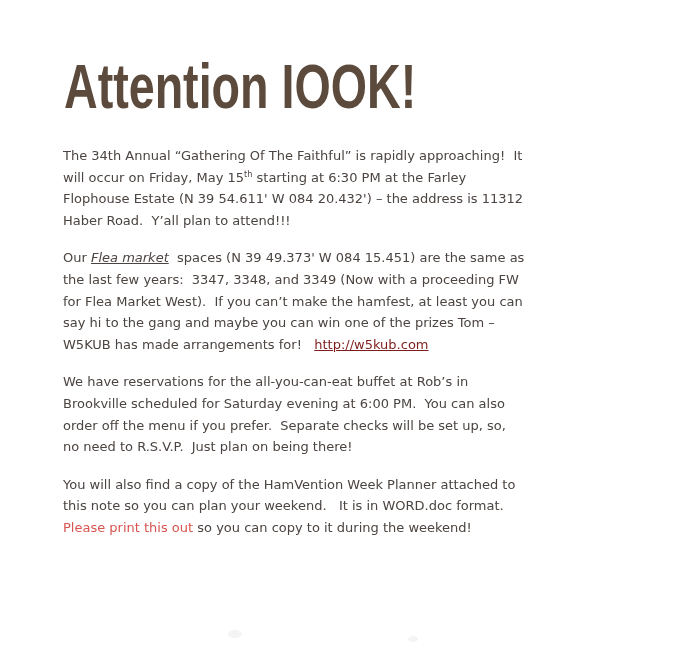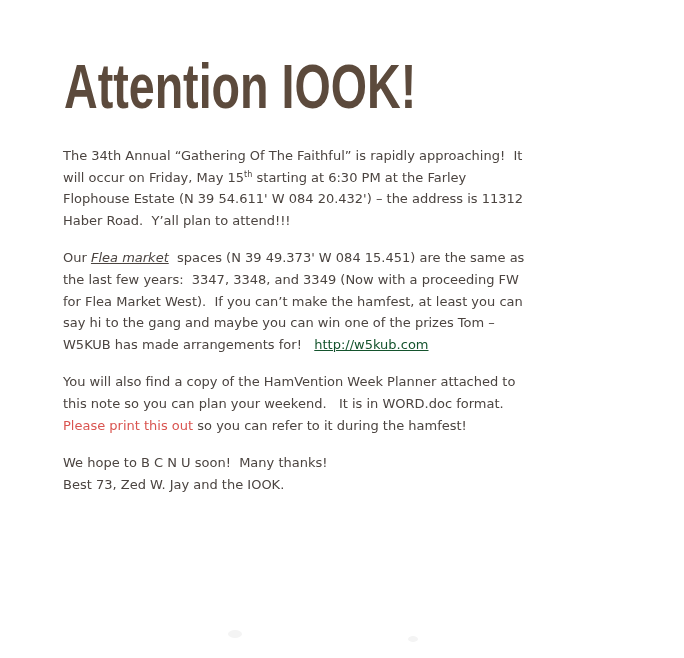--- a/index.html
+++ b/index.html
@@ -43,21 +43,21 @@
   sup.sup-th {
     font-size: 62%;
     vertical-align: super;
     line-height: 0;
   }
   em.flea-italic {
     font-style: italic;
     text-decoration: underline;
   }
   a.w5kub-link {
-    color: #14532d;
+    color: #7f1d1d;
     text-decoration: underline;
     cursor: pointer;
   }
   .red-emphasis {
     color: #d95450;
   }
   .scan-smudge {
     position: absolute;
     background: #f4f4f4;
     border-radius: 50%;
@@ -71,23 +71,23 @@
 <div class="page">
 
   <h1 class="doc-title">Attention IOOK!</h1>
 
   <div class="content">
 
     <p><span>The 34th Annual “Gathering Of The Faithful” is rapidly approaching!  It will occur on Friday, May 15</span><sup class="sup-th">th</sup><span> starting at 6:30 PM at the Farley Flophouse Estate (N 39 54.611' W 084 20.432') – the address is 11312 Haber Road.  Y’all plan to attend!!!</span></p>
 
     <p><span>Our </span><em class="flea-italic">Flea market</em><span>  spaces (N 39 49.373' W 084 15.451) are the same as the last few years:  3347, 3348, and 3349 (Now with a proceeding FW for Flea Market West).  If you can’t make the hamfest, at least you can say hi to the gang and maybe you can win one of the prizes Tom – W5KUB has made arrangements for!   </span><a class="w5kub-link">http://w5kub.com</a></p>
 
+    <p>We have reservations for the all-you-can-eat buffet at Rob’s in Brookville scheduled for Saturday evening at 6:00 PM.  You can also order off the menu if you prefer.  Separate checks will be set up, so, no need to R.S.V.P.  Just plan on being there!</p>
 
-    <p><span>You will also find a copy of the HamVention Week Planner attached to this note so you can plan your weekend.   It is in WORD.doc format.  </span><span class="red-emphasis">Please print this out</span><span> so you can refer to it during the hamfest!</span></p>
+    <p><span>You will also find a copy of the HamVention Week Planner attached to this note so you can plan your weekend.   It is in WORD.doc format.  </span><span class="red-emphasis">Please print this out</span><span> so you can copy to it during the weekend!</span></p>
 
-    <p class="signoff"><span>We hope to B C N U soon!  Many thanks!</span><br><span>Best 73, Zed W. Jay and the IOOK.</span></p>
 
   </div>
 
   <div class="scan-smudge smudge-1"></div>
   <div class="scan-smudge smudge-2"></div>
 
 </div>
 
 </body></html>

